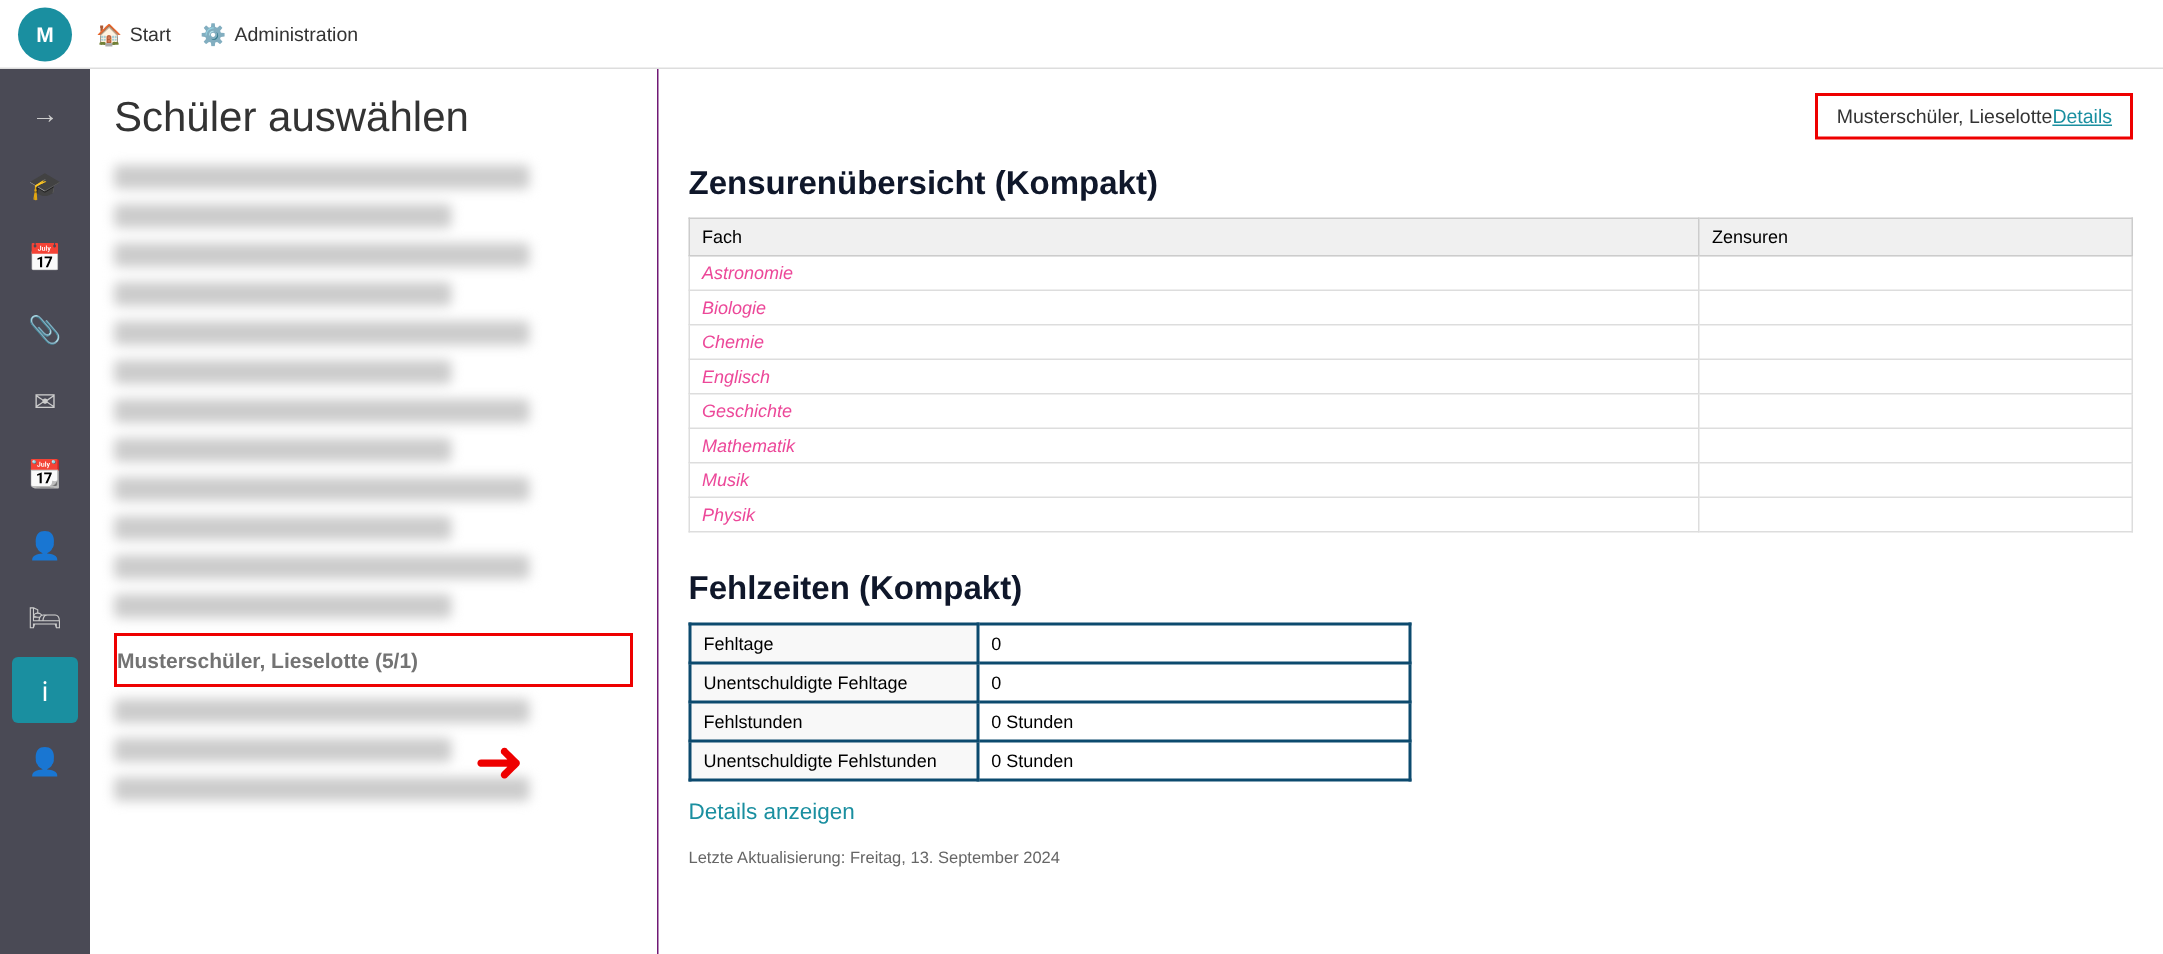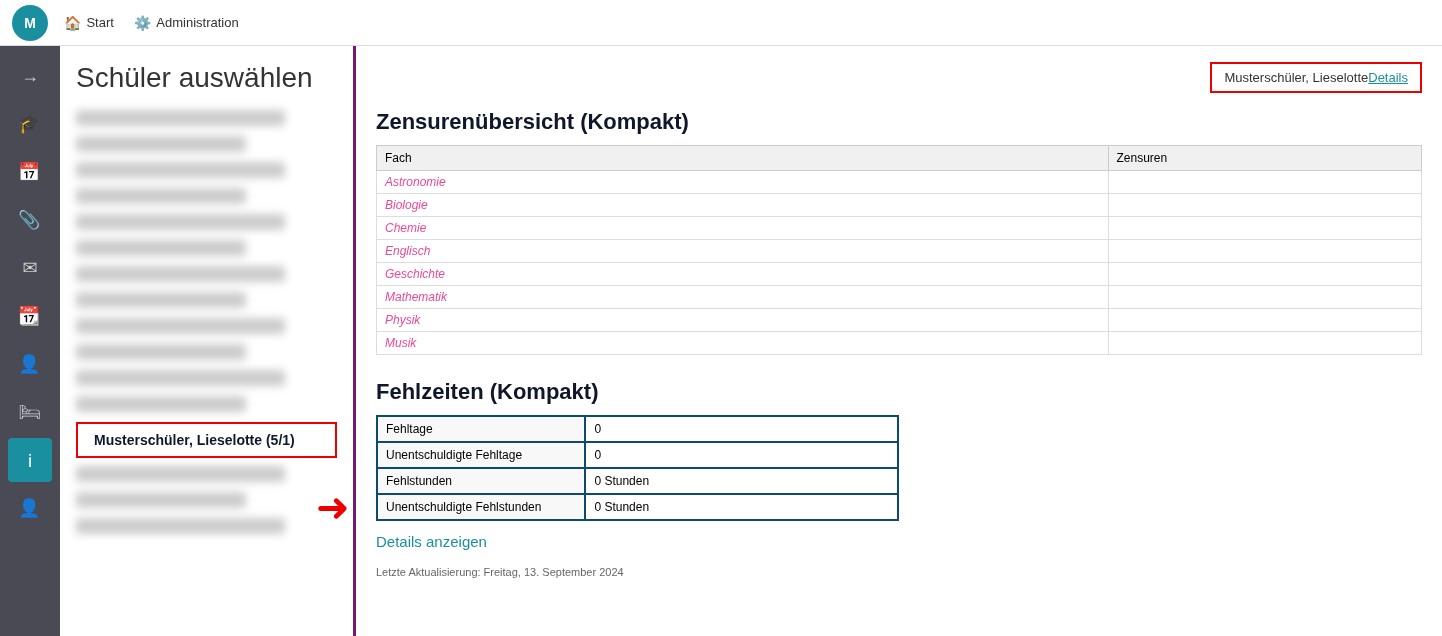--- a/index.html
+++ b/index.html
@@ -66,24 +66,24 @@
 
     
     .content-area {
       flex: 1;
       display: flex;
       overflow: hidden;
     }
 
     
     .student-list-panel {
-      width: 296px;
+      width: 379px;
       flex-shrink: 0;
       padding: 16px;
-      border-right: 3px solid #701a75;
+      border-right: 1px solid #701a75;
       overflow-y: auto;
       position: relative;
     }
 
     .page-title {
       font-size: 28px;
       font-weight: normal;
       color: #333;
       margin-bottom: 16px;
     }
@@ -96,22 +96,22 @@
       height: 16px;
       background: #ccc;
       border-radius: 3px;
       margin-bottom: 10px;
     }
     .blurred-item:nth-child(odd) { width: 80%; }
     .blurred-item:nth-child(even) { width: 65%; }
 
     .selected-student {
       border: 2px solid #e00;
-      padding: 8px 16px;
-      color: #0f172a;
+      padding: 8px 0;
+      color: #737373;
       font-size: 14px;
       font-weight: bold;
       cursor: pointer;
       background: #fff;
       margin-top: 8px;
     }
 
     
     .detail-panel {
       flex: 1;
@@ -324,25 +324,25 @@
             </tr>
             <tr>
               <td><a href="#">Geschichte</a></td>
               <td></td>
             </tr>
             <tr>
               <td><a href="#">Mathematik</a></td>
               <td></td>
             </tr>
             <tr>
+              <td><a href="#">Musik</a></td>
+              <td></td>
+            </tr>
+            <tr>
               <td><a href="#">Physik</a></td>
-              <td></td>
-            </tr>
-            <tr>
-              <td><a href="#">Musik</a></td>
               <td></td>
             </tr>
           </tbody>
       </table>
 
       <h2 class="section-title">Fehlzeiten (Kompakt)</h2>
 
       <table class="fehlzeiten-table">
         <tbody id="fehlzeitenBody">
             <tr>

